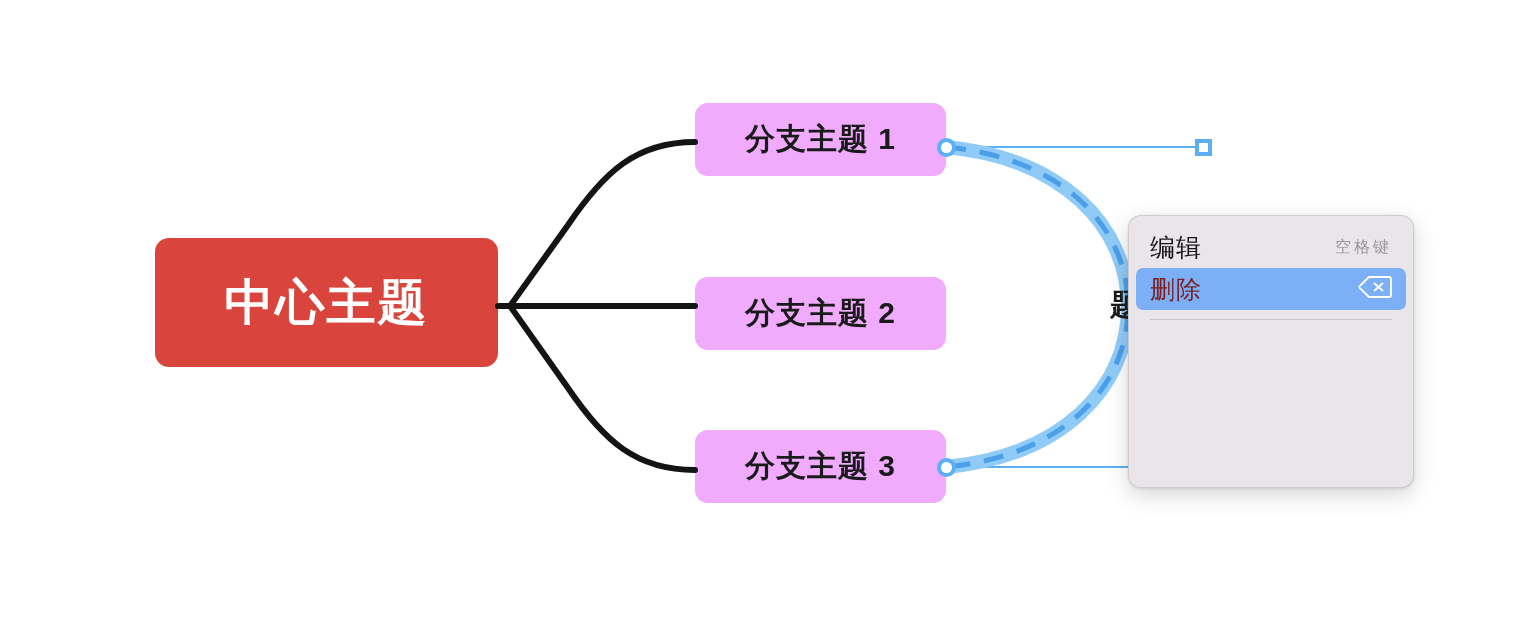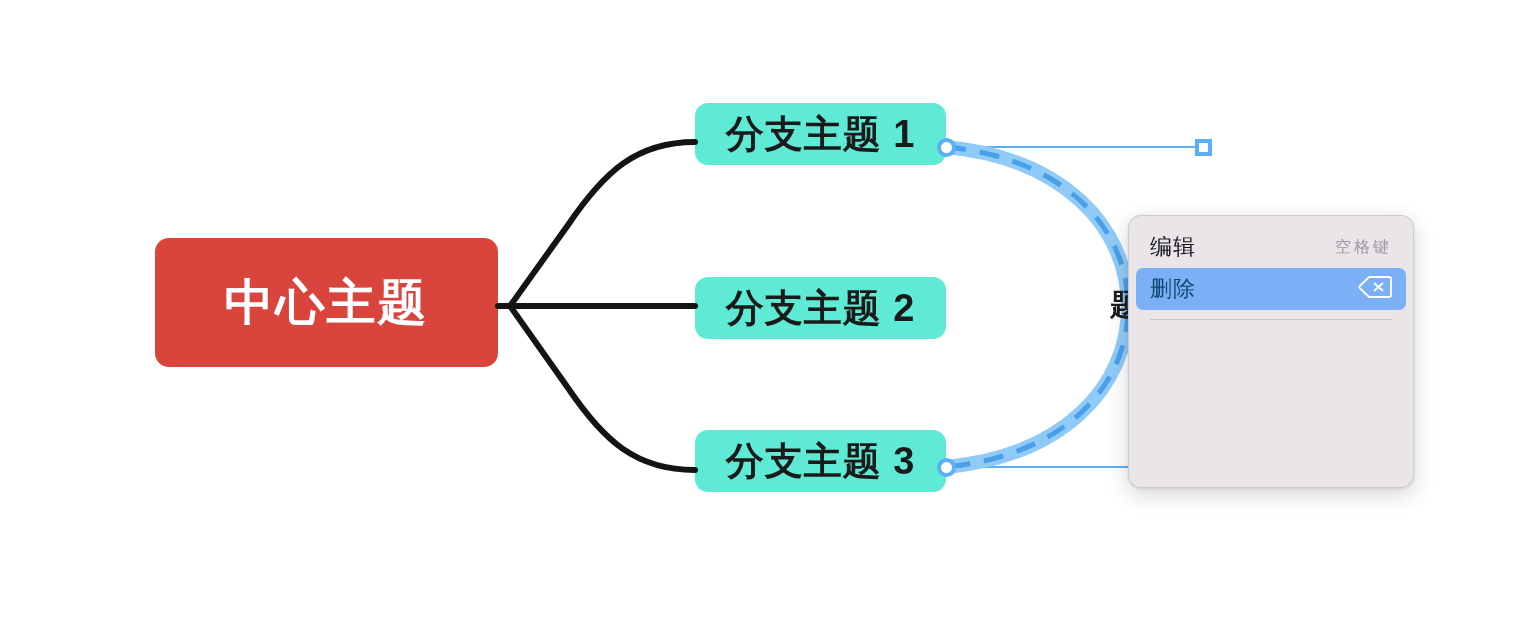--- a/index.html
+++ b/index.html
@@ -36,25 +36,25 @@
     background: #d9453c;
     border-radius: 14px;
     color: #ffffff;
     font-size: 49px;
     font-weight: 700;
     letter-spacing: 2px;
   }
   .node-branch {
     left: 695px;
     width: 251px;
-    height: 62px;
-    background: #5eead4;
+    height: 73px;
+    background: #f0abfc;
     border-radius: 13px;
     color: #1a1a1a;
-    font-size: 38px;
+    font-size: 30px;
     font-weight: 700;
     letter-spacing: 1px;
   }
   #branch-1 { top: 103px; }
   #branch-2 { top: 277px; }
   #branch-3 { top: 430px; }
 
   
   .layer {
     position: absolute;
@@ -109,34 +109,34 @@
     position: relative;
     display: flex;
     align-items: center;
     justify-content: space-between;
     height: 42px;
     padding: 0 14px;
     border-radius: 7px;
     box-sizing: border-box;
   }
   .menu-label {
-    font-size: 22px;
+    font-size: 25px;
     color: #15151a;
     letter-spacing: 1px;
     text-align: center;
   }
   .menu-shortcut {
     font-size: 16px;
     color: #9a979d;
     letter-spacing: 3px;
   }
   .menu-item.is-highlighted {
     background: #7bb0f7;
   }
-  .menu-item.is-highlighted .menu-label { color: #0c4a6e; }
+  .menu-item.is-highlighted .menu-label { color: #7f1d1d; }
   .menu-item.is-highlighted .menu-shortcut { color: #ffffff; }
   .menu-item.is-disabled .menu-label,
   .menu-item.is-disabled .menu-shortcut {
     color: #b6b3b9;
   }
   .menu-divider {
     height: 1px;
     background: #c8c4ca;
     margin: 9px 14px 8px 14px;
   }

